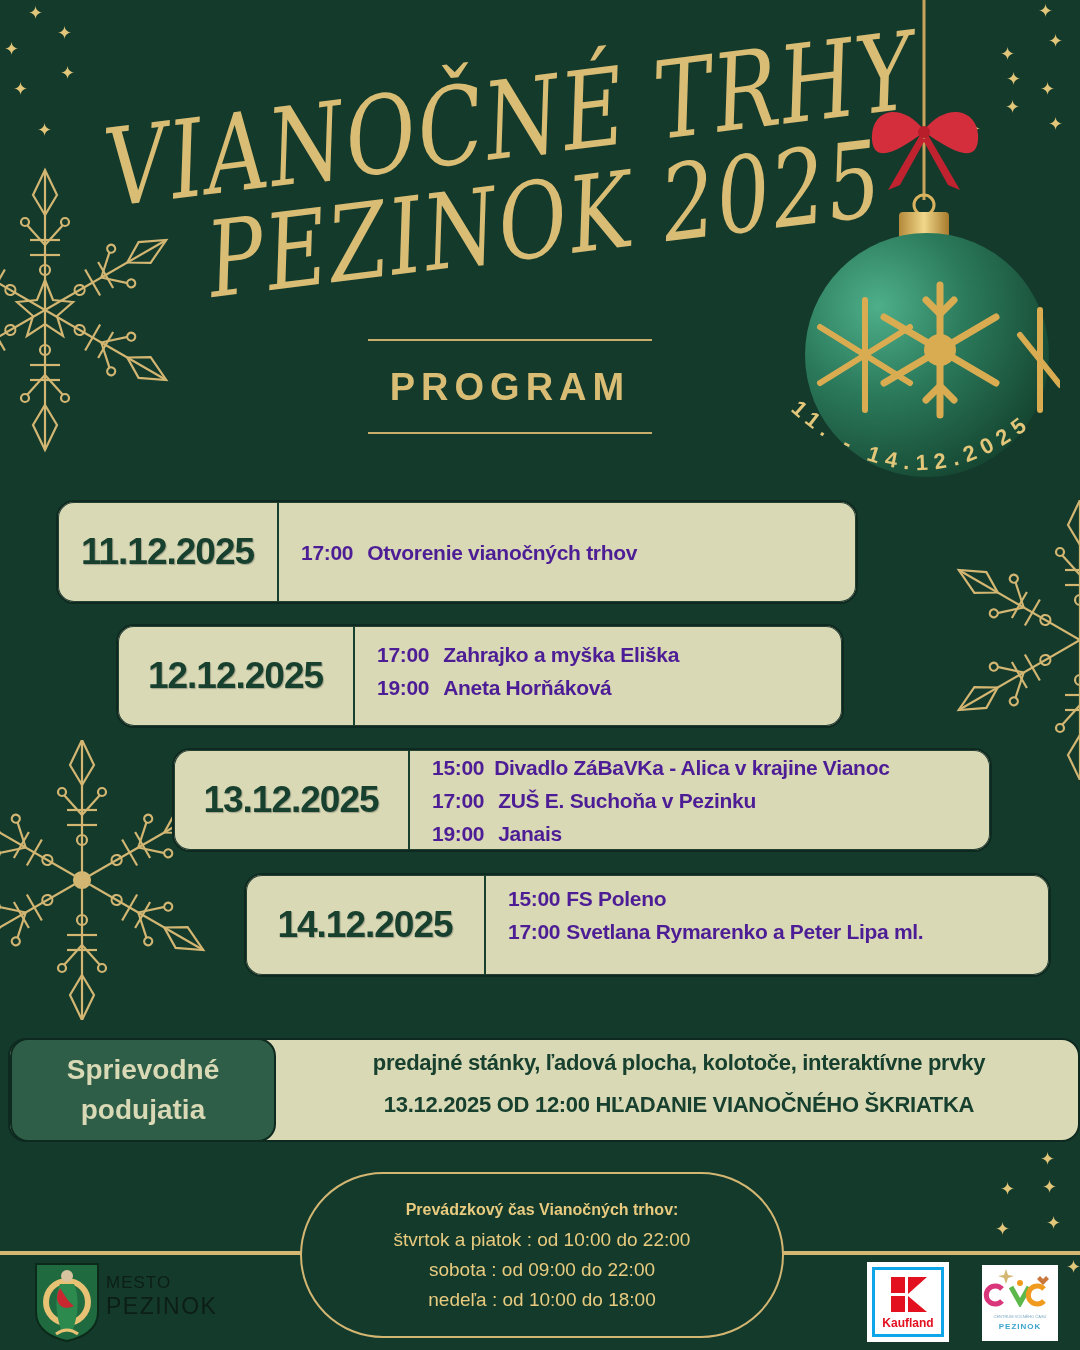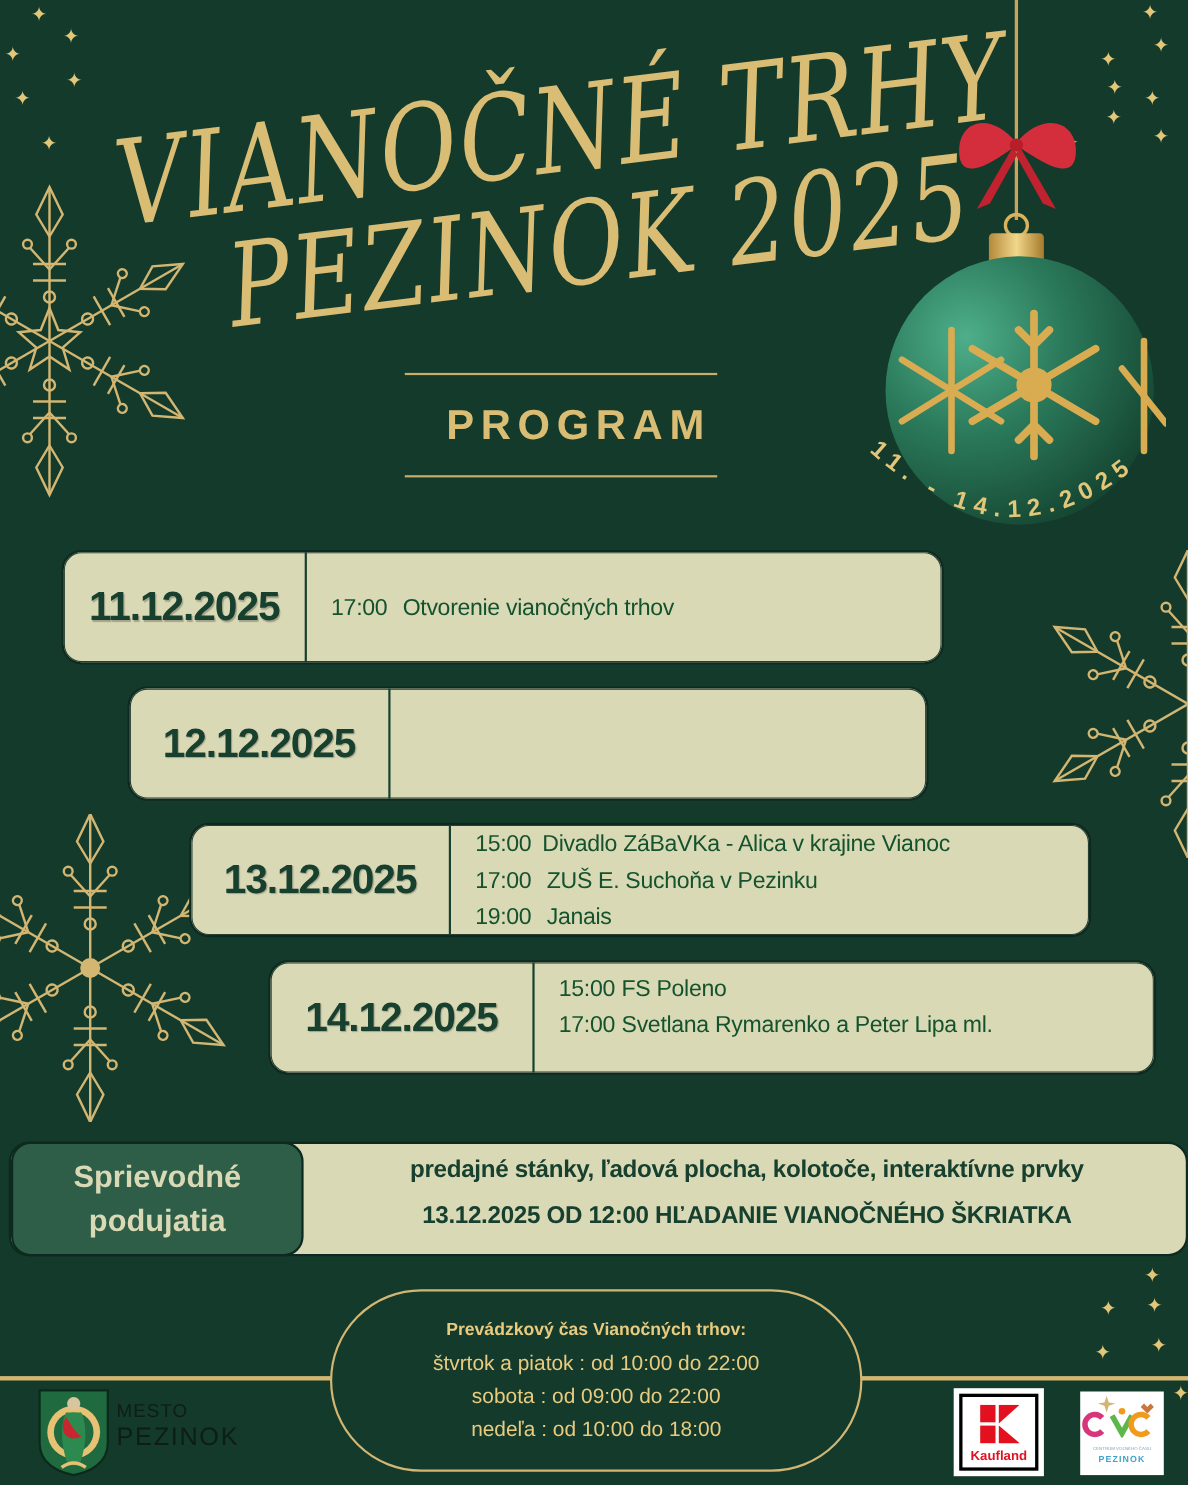--- a/index.html
+++ b/index.html
@@ -28,21 +28,21 @@
     letter-spacing: 2px;
     white-space: nowrap;
     position: absolute;
   }
   .title-line.l1 { left: 20px; top: 70px; font-size: 86px; transform: scaleY(1.25); transform-origin: left top; }
   .title-line.l2 { left: 110px; top: 175px; font-size: 84px; transform: scaleY(1.25); transform-origin: left top; }
 
   
   .program-rule { position: absolute; left: 368px; width: 284px; height: 2px; background: #c9ae6b; }
   .program-title {
-    position: absolute; left: 384px; top: 366px; width: 284px; text-align: center;
+    position: absolute; left: 368px; top: 366px; width: 284px; text-align: center;
     color: #d9bd74; font-weight: bold; font-size: 38px; letter-spacing: 6px;
   }
 
   
   .ornament { position: absolute; left: 800px; top: 0; width: 260px; height: 500px; }
   .date-arc {
     position: absolute; color: #e2c679; font-weight: bold; font-size: 22px;
   }
 
   
@@ -59,21 +59,21 @@
     font-weight: bold; font-size: 37px; color: #17402f;
     letter-spacing: -1px;
     border-right: 2px solid #17402f;
     text-shadow: 1px 1px 1px rgba(0,0,0,0.25);
   }
   .day-events {
     display: flex; flex-direction: column; justify-content: center;
     padding-left: 22px;
   }
   .event {
-    font-weight: normal; font-size: 21px; color: #14532d; line-height: 33px; white-space: nowrap;
+    font-weight: bold; font-size: 21px; color: #4c1d95; line-height: 33px; white-space: nowrap;
     letter-spacing: -0.3px;
   }
   .event .time { margin-right: 14px; }
   .day-card.d4 .event .time { margin-right: 6px; }
 
   
   .side-card {
     position: absolute; left: 8px; top: 1038px; width: 1072px; height: 104px;
     background: #dad9b6; border: 2px solid #0e2a20; border-radius: 18px;
   }
@@ -99,21 +99,21 @@
     color: #e8cb7f;
   }
   .hours-title { font-weight: bold; font-size: 16px; line-height: 30px; }
   .hours-line { font-size: 19px; line-height: 30px; }
 
   
   .mesto { position: absolute; left: 34px; top: 1262px; width: 200px; height: 80px; }
   .mesto-text1 { position: absolute; left: 72px; top: 11px; font-size: 17px; color: #0d1e17; letter-spacing: 1px; }
   .mesto-text2 { position: absolute; left: 72px; top: 31px; font-size: 23px; color: #0d1e17; letter-spacing: 1.5px; }
   .kaufland { position: absolute; left: 867px; top: 1262px; width: 82px; height: 80px; background: #fff; }
-  .kaufland-inner { position: absolute; left: 5px; top: 5px; right: 5px; bottom: 5px; border: 3px solid #000000; }
+  .kaufland-inner { position: absolute; left: 5px; top: 5px; right: 5px; bottom: 5px; border: 3px solid #0ea5e9; }
   .kaufland-label { position: absolute; left: 0; right: 0; bottom: 4px; text-align: center; color: #e3101f; font-weight: bold; font-size: 12px; }
   .cvc { position: absolute; left: 982px; top: 1265px; width: 76px; height: 76px; background: #fff; }
   .cvc-text { position: absolute; left: 0; right: 0; bottom: 10px; text-align: center; font-size: 8px; font-weight: bold; color: #3aa4cc; letter-spacing: 1px; }
   .cvc-small { position: absolute; left: 0; right: 0; bottom: 22px; text-align: center; font-size: 4px; color: #7aa9c2; }
 </style>
 </head>
 <body>
 
 <div class="deco">
   <span class="star" style="left:28px;top:4px">✦</span>
@@ -250,20 +250,24 @@
 
 <div class="day-card d1" style="left:56px;top:500px;width:802px;">
   <div class="day-date" style="width:221px">11.12.2025</div>
   <div class="day-events">
     <div class="event"><span class="time">17:00</span><span>Otvorenie vianočných trhov</span></div>
   </div>
 </div>
 
 <div class="day-card d2" style="left:116px;top:624px;width:728px;">
   <div class="day-date" style="width:237px">12.12.2025</div>
+  <div class="day-events" style="padding-bottom:10px">
+    <div class="event"><span class="time">17:00</span><span>Zahrajko a myška Eliška</span></div>
+    <div class="event"><span class="time">19:00</span><span>Aneta Horňáková</span></div>
+  </div>
 </div>
 
 <div class="day-card d3" style="left:172px;top:748px;width:820px;">
   <div class="day-date" style="width:236px">13.12.2025</div>
   <div class="day-events">
     <div class="event"><span class="time" style="margin-right:10px">15:00</span><span>Divadlo ZáBaVKa - Alica v krajine Vianoc</span></div>
     <div class="event"><span class="time">17:00</span><span>ZUŠ E. Suchoňa v Pezinku</span></div>
     <div class="event"><span class="time">19:00</span><span>Janais</span></div>
   </div>
 </div>

